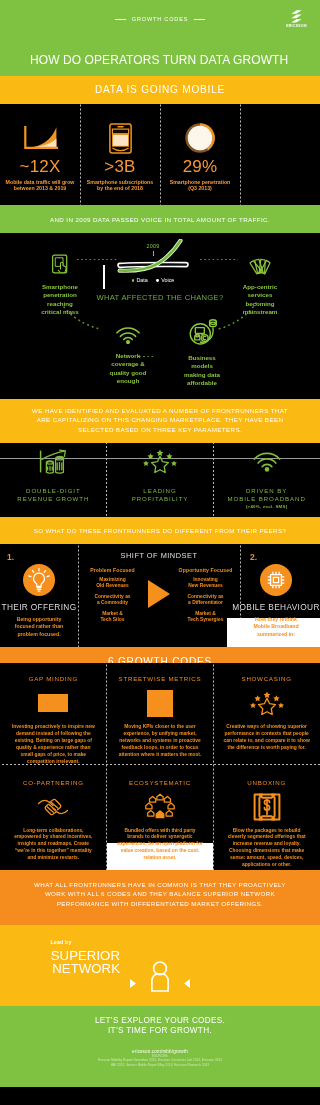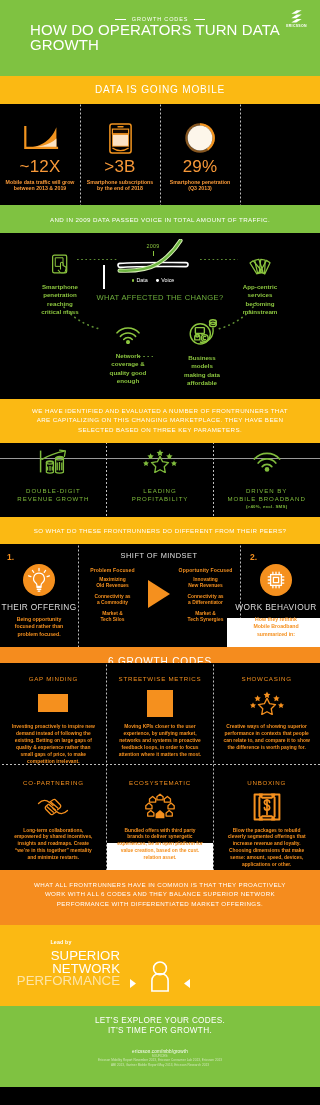--- a/index.html
+++ b/index.html
@@ -23,22 +23,22 @@
 
 
 .hdr { padding:0; height:76px; }
 .kicker { position:absolute; left:0; right:0; top:16px; text-align:center;
   font-size:5.5px; letter-spacing:.85px; color:#fff; font-weight:400; }
 .kicker .rule { display:inline-block; width:10.5px; height:1px; background:#fff;
   vertical-align:middle; margin:0 6px 1px; }
 .logo { position:absolute; left:285px; top:10px; width:23px; text-align:center; }
 .logo svg { display:block; margin:0 auto; }
 .logo .wm { font-size:3.5px; line-height:3.5px; letter-spacing:.3px; color:#fff; font-weight:700; margin-top:2.1px; }
-.h1 { position:absolute; left:30px; right:10px; top:22px; color:#fff;
-  font-size:15px; line-height:15.2px; letter-spacing:.08px; font-weight:400; }
+.h1 { position:absolute; left:30px; right:10px; top:53px; color:#fff;
+  font-size:12px; line-height:15.2px; letter-spacing:.08px; font-weight:400; }
 
 
 .secbar { text-align:center; color:#fff; }
 .secbar .t { font-size:10.1px; letter-spacing:.78px; font-weight:400; }
 .secbar .t.sm { font-size:6.2px; letter-spacing:.4px; line-height:9.3px; }
 
 
 .vdots { position:absolute; top:0; bottom:0; width:1px;
   background-image:linear-gradient(#bdbdbd 50%, rgba(0,0,0,0) 0%);
   background-position:left; background-size:1px 4px; background-repeat:repeat-y; }
@@ -469,21 +469,21 @@
           <g fill="none" stroke="#fff" stroke-width="1.3">
             <rect x="10.6" y="10.6" width="10.8" height="10.8"></rect>
             <rect x="13.4" y="13.4" width="5.2" height="5.2"></rect>
             <path d="M12.9 8.2 v2.4 M16 8.2 v2.4 M19.1 8.2 v2.4
                      M12.9 21.4 v2.4 M16 21.4 v2.4 M19.1 21.4 v2.4
                      M8.2 12.9 h2.4 M8.2 16 h2.4 M8.2 19.1 h2.4
                      M21.4 12.9 h2.4 M21.4 16 h2.4 M21.4 19.1 h2.4" stroke-linecap="round"></path>
           </g>
         </svg>
       </div>
-      <div class="mtitle">WORK BEHAVIOUR</div>
+      <div class="mtitle">MOBILE BEHAVIOUR</div>
       <div class="mbody">How they rethink Mobile Broadband summarized in:</div>
     </div>
 
   </div>
 
   <div class="band orange secbar cbar">
     <div class="t">6 GROWTH CODES</div>
     <div class="notch o" style="left:46px"></div>
     <div class="notch o" style="left:153px"></div>
     <div class="notch o" style="left:260px"></div>
@@ -585,21 +585,20 @@
     <div class="t sm">WHAT ALL FRONTRUNNERS HAVE IN COMMON IS THAT THEY PROACTIVELY</div>
     <div class="t sm">WORK WITH ALL 6 CODES AND THEY BALANCE SUPERIOR NETWORK</div>
     <div class="t sm">PERFORMANCE WITH DIFFERENTIATED MARKET OFFERINGS.</div>
   </div>
 
   <div class="band bal">
     <div class="balside bl">
       <div class="lead">Lead by</div>
       <div class="big">SUPERIOR</div>
       <div class="big">NETWORK</div>
-      <div class="big dim">PERFORMANCE</div>
     </div>
     <div class="baltri tl">
       <svg width="6" height="9" viewBox="0 0 6 9">
           <path d="M0 0 L6 4.5 L0 9 Z" fill="#fff"></path>
         </svg>
     </div>
     <div class="balicon">
       <svg width="20" height="32" viewBox="0 0 20 32">
         <circle cx="10" cy="8.4" r="6.4" fill="none" stroke="#fff" stroke-width="1.6"></circle>
         <path d="M1.9 31 v-10.6 a6.6 6.6 0 0 1 6.6 -6.6 h3 a6.6 6.6 0 0 1 6.6 6.6 v10.6 z" fill="none" stroke="#fff" stroke-width="1.6"></path>

